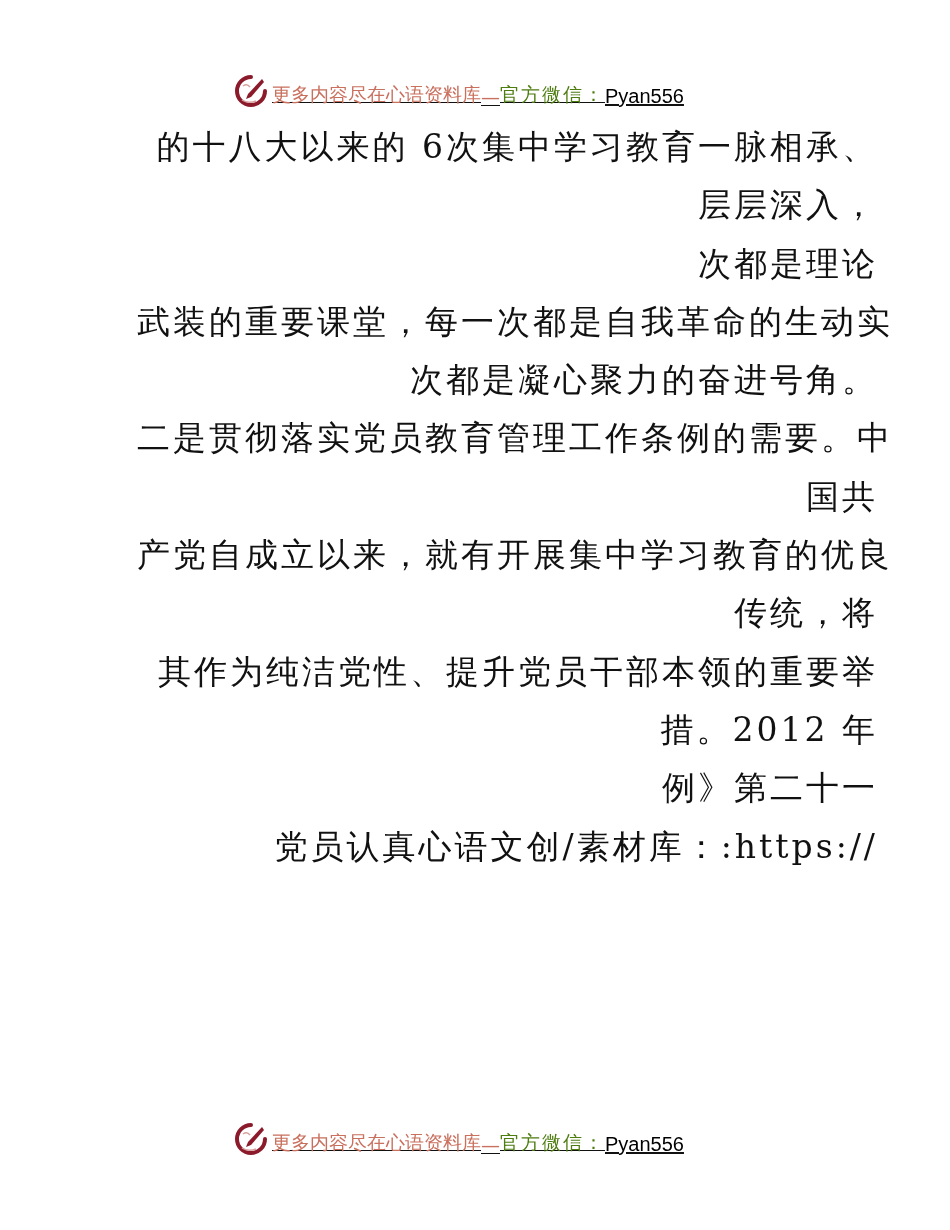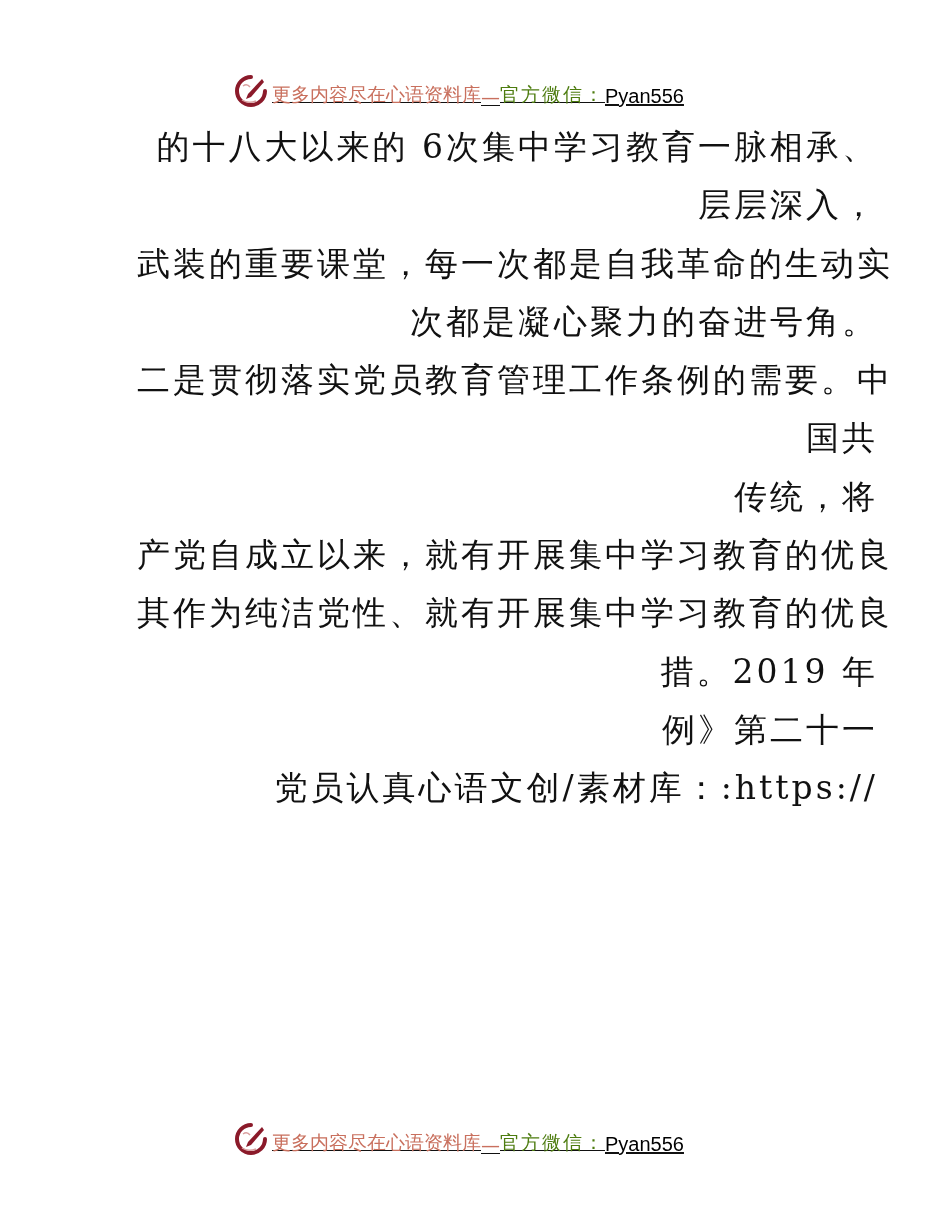--- a/index.html
+++ b/index.html
@@ -85,28 +85,29 @@
   </svg>
   <span class="wm-brand">更多内容尽在心语资料库</span>
   <span class="wm-sep">—</span>
   <span class="wm-label">官方微信：</span>
   <span class="wm-id">Pyan556</span>
 </div>
 
 <div class="content">
   <div class="line indent">的十八大以来的 6次集中学习教育一脉相承、</div>
   <div class="line">层层深入，</div>
+  <div class="line">次都是理论</div>
   <div class="line indent">武装的重要课堂，每一次都是自我革命的生动实</div>
   <div class="line indent">次都是凝心聚力的奋进号角。</div>
   <div class="line indent">二是贯彻落实党员教育管理工作条例的需要。中</div>
   <div class="line">国共</div>
+  <div class="line indent">产党自成立以来，就有开展集中学习教育的优良</div>
   <div class="line">传统，将</div>
-  <div class="line indent">产党自成立以来，就有开展集中学习教育的优良</div>
-  <div class="line indent">其作为纯洁党性、就有开展集中学习教育的优良</div>
-  <div class="line">措。2019 年</div>
+  <div class="line indent">其作为纯洁党性、提升党员干部本领的重要举</div>
+  <div class="line">措。2012 年</div>
   <div class="line">例》第二十一</div>
   <div class="line">党员认真心语文创/素材库：:https://</div>
 </div>
 
 <div class="watermark bottom">
   <svg class="wm-logo" viewBox="0 0 34 34">
     <path d="M17 3 A14 14 0 1 0 31 17" fill="none" stroke="#8b1a2a" stroke-width="4" stroke-linecap="round"></path>
     <path d="M28 5 L14 20 L12 25 L17 23 L30 8 Z" fill="#8b1a2a"></path>
     <path d="M9 12 Q13 9 16 13" fill="none" stroke="#d9a0a0" stroke-width="1.5"></path>
     <path d="M8 26 Q14 30 22 27" fill="none" stroke="#d9a0a0" stroke-width="1.5"></path>

